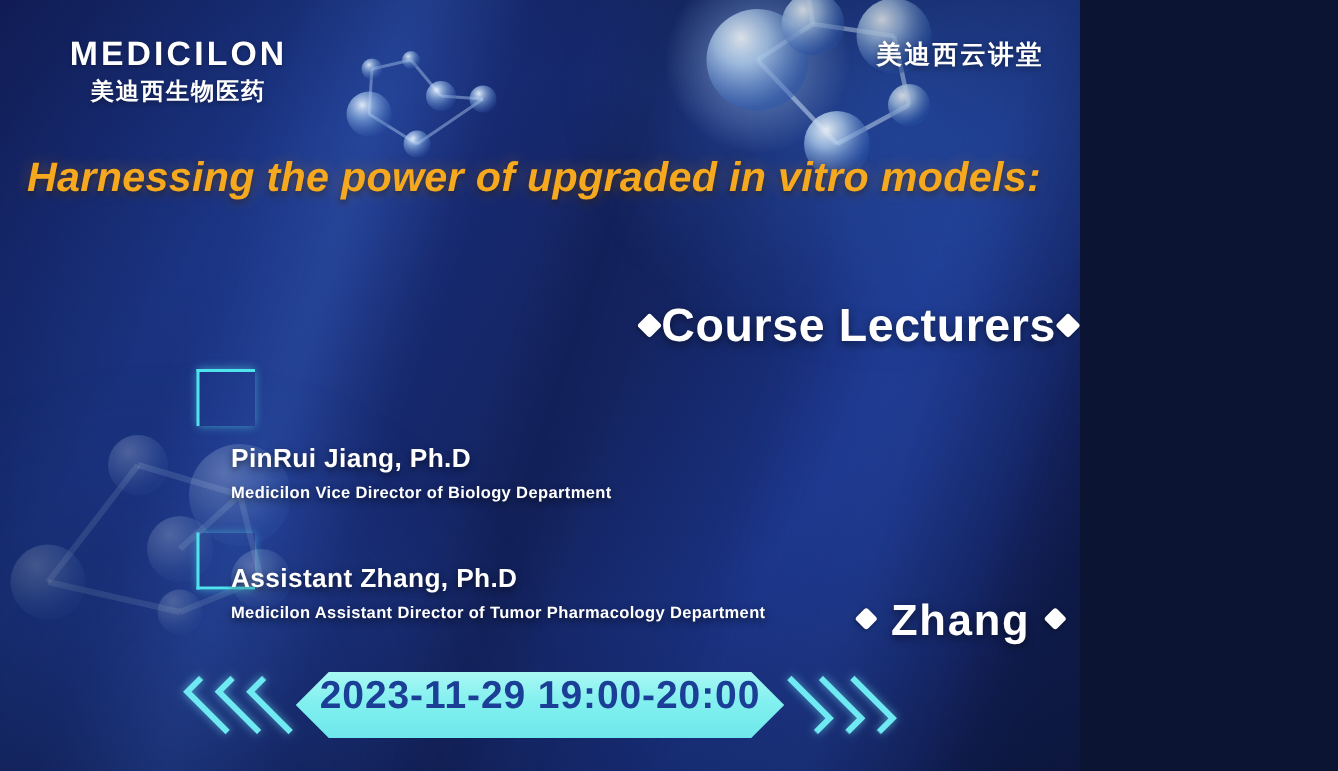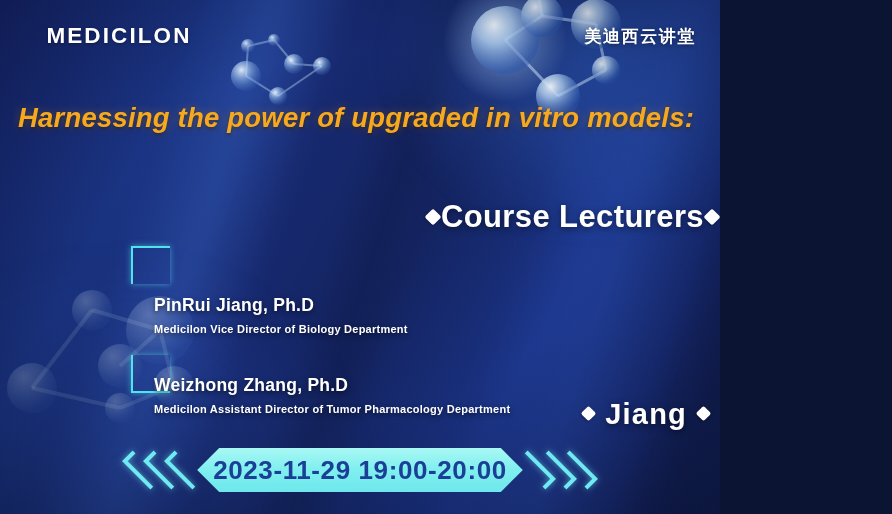--- a/index.html
+++ b/index.html
@@ -228,21 +228,21 @@
     box-sizing: border-box;
     filter: drop-shadow(0 0 3px rgba(110,230,245,.6));
   }
   .chev-left  { transform: rotate(-45deg) skew(0deg,0deg); margin-right: 6px; }
   .chev-right { transform: rotate(135deg); margin-left: 6px; }
 
   .date-plate {
     position: relative;
     height: 44px;
     display: flex;
-    align-items: center;
+    align-items: flex-start;
     justify-content: center;
     padding: 0 16px;
     background: linear-gradient(180deg, #a9f8f4 0%, #82f0ef 45%, #6ee7ec 100%);
     color: #1b3f96;
     font-size: 26px;
     font-weight: bold;
     letter-spacing: .6px;
     clip-path: polygon(22px 0, calc(100% - 22px) 0, 100% 50%, calc(100% - 22px) 100%, 22px 100%, 0 50%);
     box-shadow: 0 0 14px rgba(110,235,240,.55);
     white-space: nowrap;
@@ -339,20 +339,21 @@
       <circle cx="160" cy="140" r="15" fill="url(#sph3)"></circle>
       <circle cx="160" cy="98" r="22" fill="url(#sph3)"></circle>
       <circle cx="-5" cy="105" r="38" fill="url(#sph3)"></circle>
     </svg>
 
     <div class="vignette"></div>
   </div>
 
   <div class="logo">
     <div class="logo-en">MEDICILON</div>
+    <div class="logo-cn">美迪西生物医药</div>
   </div>
 
   <div class="series">
     <div>美迪西云讲堂</div>
   </div>
 
   <div class="title">
     <span class="title-line">Harnessing the power of upgraded in vitro models:</span>
   </div>
 
@@ -365,27 +366,27 @@
     <span class="bracket tr"></span>
     <span class="bracket bl"></span>
     <span class="bracket br"></span>
 
     <div class="lect lect-1">
       <div class="lect-name">PinRui Jiang, Ph.D</div>
       <div class="lect-role">Medicilon Vice Director of Biology Department</div>
     </div>
 
     <div class="lect lect-2">
-      <div class="lect-name">Weizhong Zhang, Ph.D</div>
+      <div class="lect-name">Assistant Zhang, Ph.D</div>
       <div class="lect-role">Medicilon Assistant Director of Tumor Pharmacology Department</div>
     </div>
   </div>
 
   <div class="section-head head-time">
-    <span class="diamond"></span><span>Jiang</span><span class="diamond"></span>
+    <span class="diamond"></span><span>Zhang</span><span class="diamond"></span>
   </div>
 
   <div class="time-banner">
     <div class="chev-group">
       <span class="chev chev-left"></span>
       <span class="chev chev-left"></span>
       <span class="chev chev-left"></span>
     </div>
 
     <div class="date-plate">

